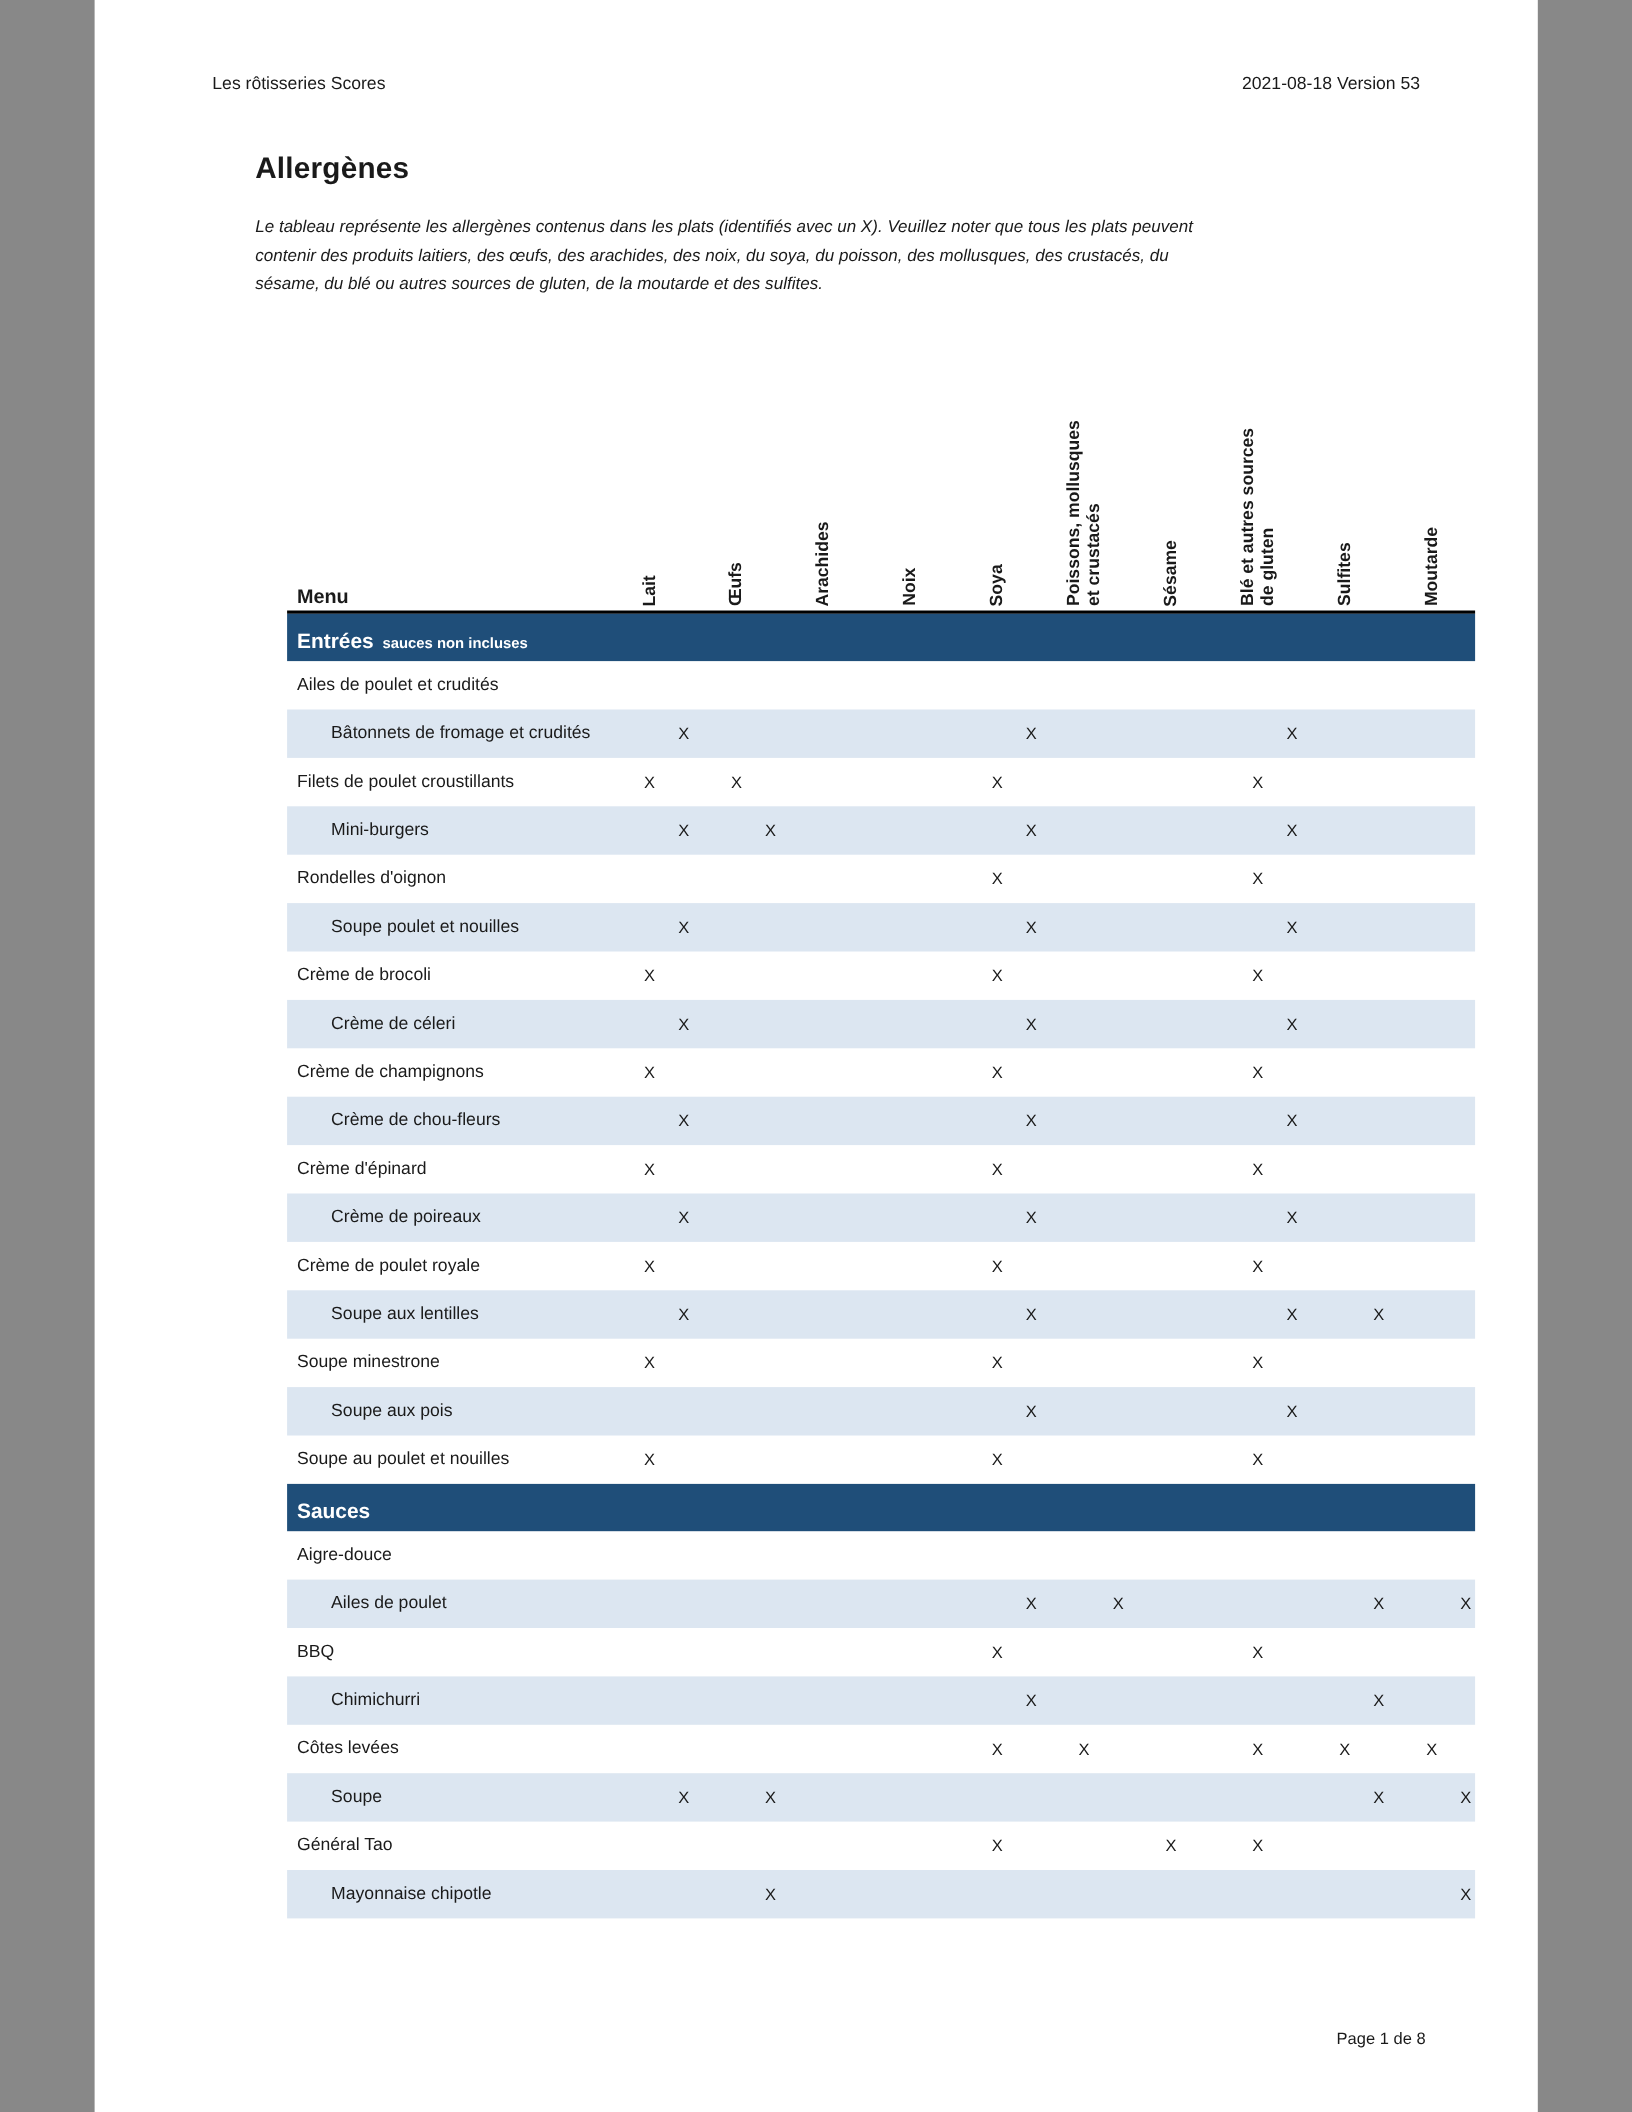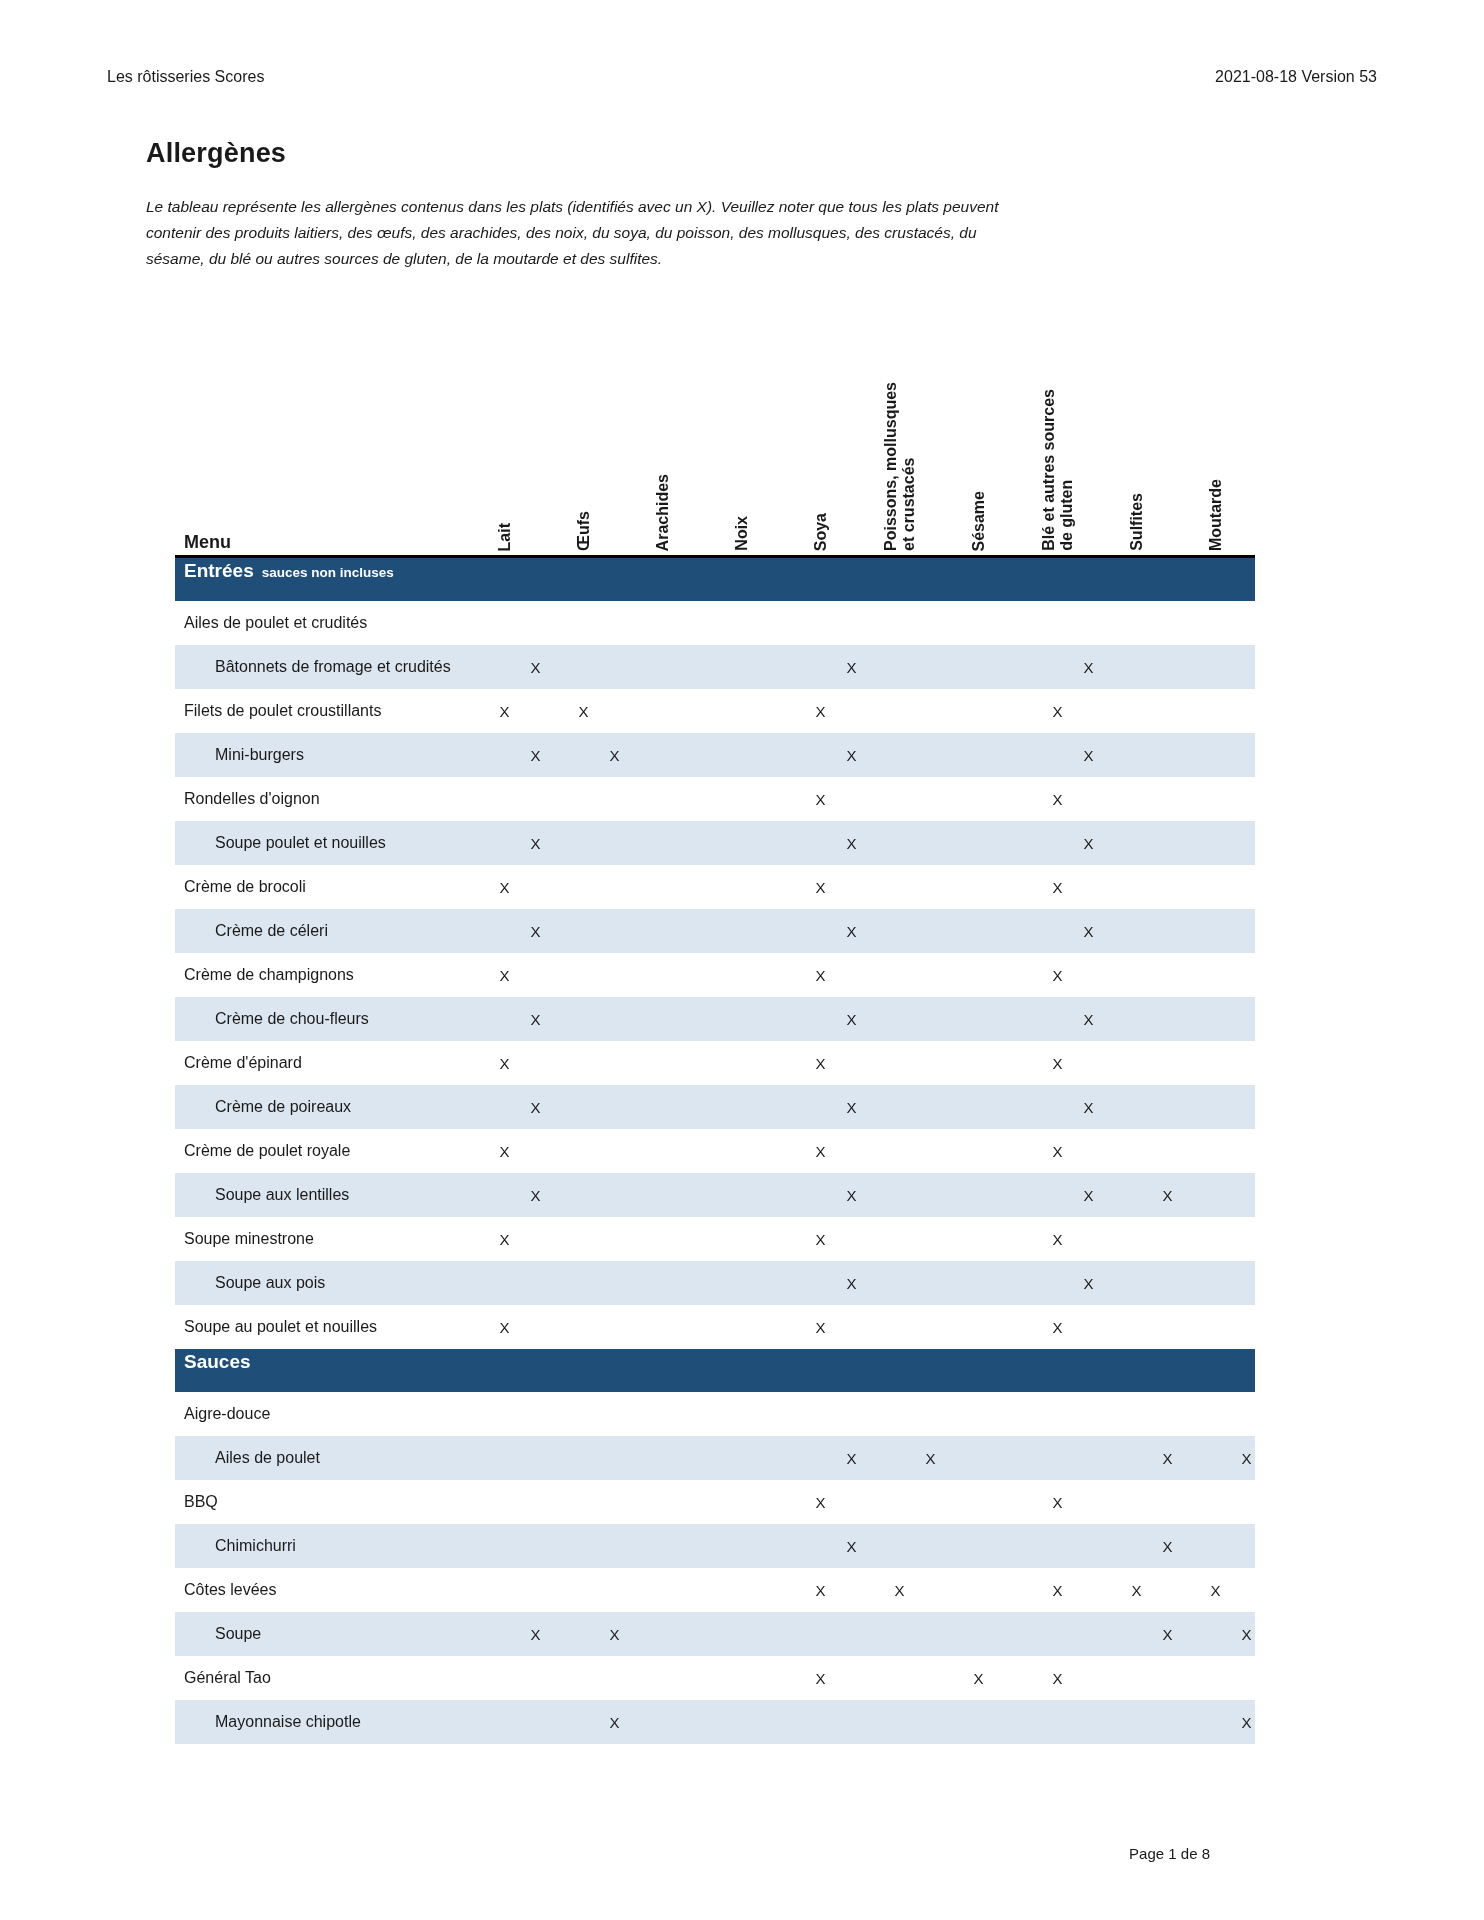--- a/index.html
+++ b/index.html
@@ -1,18 +1,18 @@
 <!DOCTYPE html>
 <html lang="fr" style="--banner-color: #1f4e79; --row-alt-color: #dce6f1;"><head>
 <meta charset="utf-8">
 <style>
   html,body { margin:0; padding:0; background:#888; }
   .page {
     position:relative;
-    width:1484px; height:1920px;
+    width:1312px; height:1920px;
     margin:0 auto;
     background:#ffffff;
     font-family:"Liberation Sans", sans-serif;
     color:#1a1a1a;
     overflow:hidden;
   }
   .doc-header {
     position:absolute; top:68px; left:107px; right:107px;
     display:flex; justify-content:space-between;
     font-size:16px;
@@ -46,21 +46,21 @@
   }
   .vlabel {
     writing-mode:vertical-rl;
     transform:rotate(180deg);
     font-size:16px; font-weight:bold;
     line-height:18px;
     white-space:pre-line;
     padding-top:4px;
   }
   .banner {
-    height:43px; line-height:25px;
+    height:43px; line-height:52px;
     background:var(--banner-color,#1f4e79);
     color:#fff;
     padding-left:9px;
     white-space:nowrap;
   }
   .banner .bt { font-size:19px; font-weight:bold; }
   .banner .bs { font-size:13.5px; font-weight:bold; margin-left:8px; }
   .trow { height:44px; align-items:center; }
   .trow.alt { background:var(--row-alt-color,#dce6f1);padding-left:31px; }
   .row-label { font-size:16px; padding-left:9px; }

